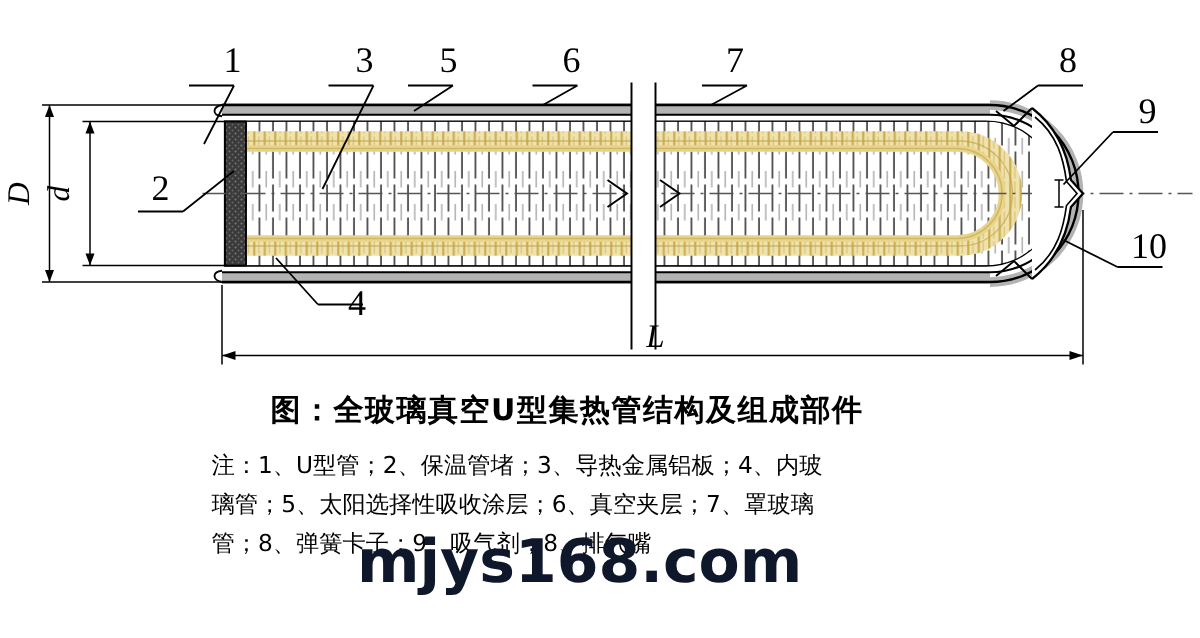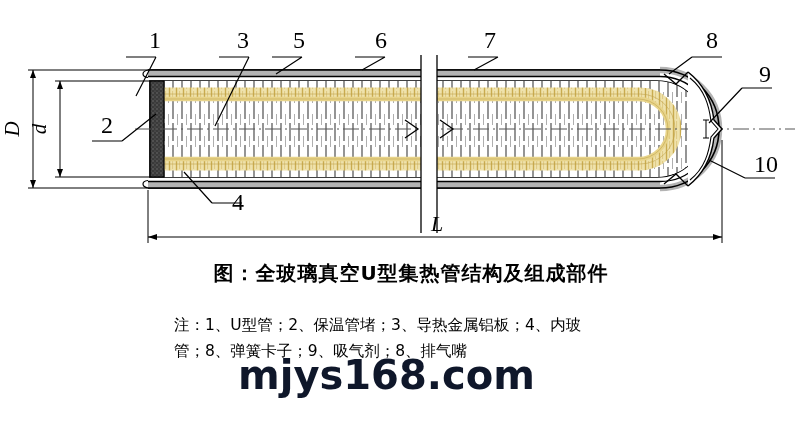--- a/index.html
+++ b/index.html
@@ -3,28 +3,28 @@
 <meta charset="utf-8">
 <style>
   html,body{margin:0;padding:0;}
   body{
     width:800px;height:425px;background:#ffffff;overflow:hidden;
     font-family:"Liberation Serif", serif;color:#000;
     position:relative;
   }
   #stage{position:absolute;left:0;top:0;width:800px;height:425px;}
   svg.draw{position:absolute;left:0;top:0;width:800px;height:425px;}
-  .cap-block{position:absolute;left:0;top:258px;width:756px;padding-left:33px;}
+  .cap-block{position:absolute;left:0;top:258px;width:756px;}
   .title{
     text-align:center;font-size:20px;font-weight:bold;
     font-family:"DejaVu Sans", sans-serif;letter-spacing:1px;
     line-height:30px;
   }
   .notes{
-    margin:24px auto 0 auto;width:474px;font-size:15.5px;
+    margin:9px auto 0 auto;width:474px;font-size:15.5px;
     line-height:26px;text-align:justify;
     font-family:"DejaVu Sans", sans-serif;
   }
   .notes p{margin:0;}
   .watermark{
     position:absolute;left:238px;top:352px;
     font-family:"DejaVu Sans", sans-serif;
     font-size:40px;font-weight:bold;color:#0f172a;
     letter-spacing:0px;white-space:nowrap;
     pointer-events:none;
@@ -190,18 +190,19 @@
       <text x="712" y="48">8</text>
       <text x="765" y="82">9</text>
       <text x="766" y="172">10</text>
     </g>
   </svg>
 
   <div class="cap-block">
     <div class="title">图：全玻璃真空U型集热管结构及组成部件</div>
     <div class="notes">
       <p>注：1、U型管；2、保温管堵；3、导热金属铝板；4、内玻</p>
+      <p>璃管；5、太阳选择性吸收涂层；6、真空夹层；7、罩玻璃</p>
       <p>管；8、弹簧卡子；9、吸气剂；8、排气嘴</p>
     </div>
   </div>
 
   <div class="watermark">mjys168.com</div>
 </div>
 
 </body></html>

